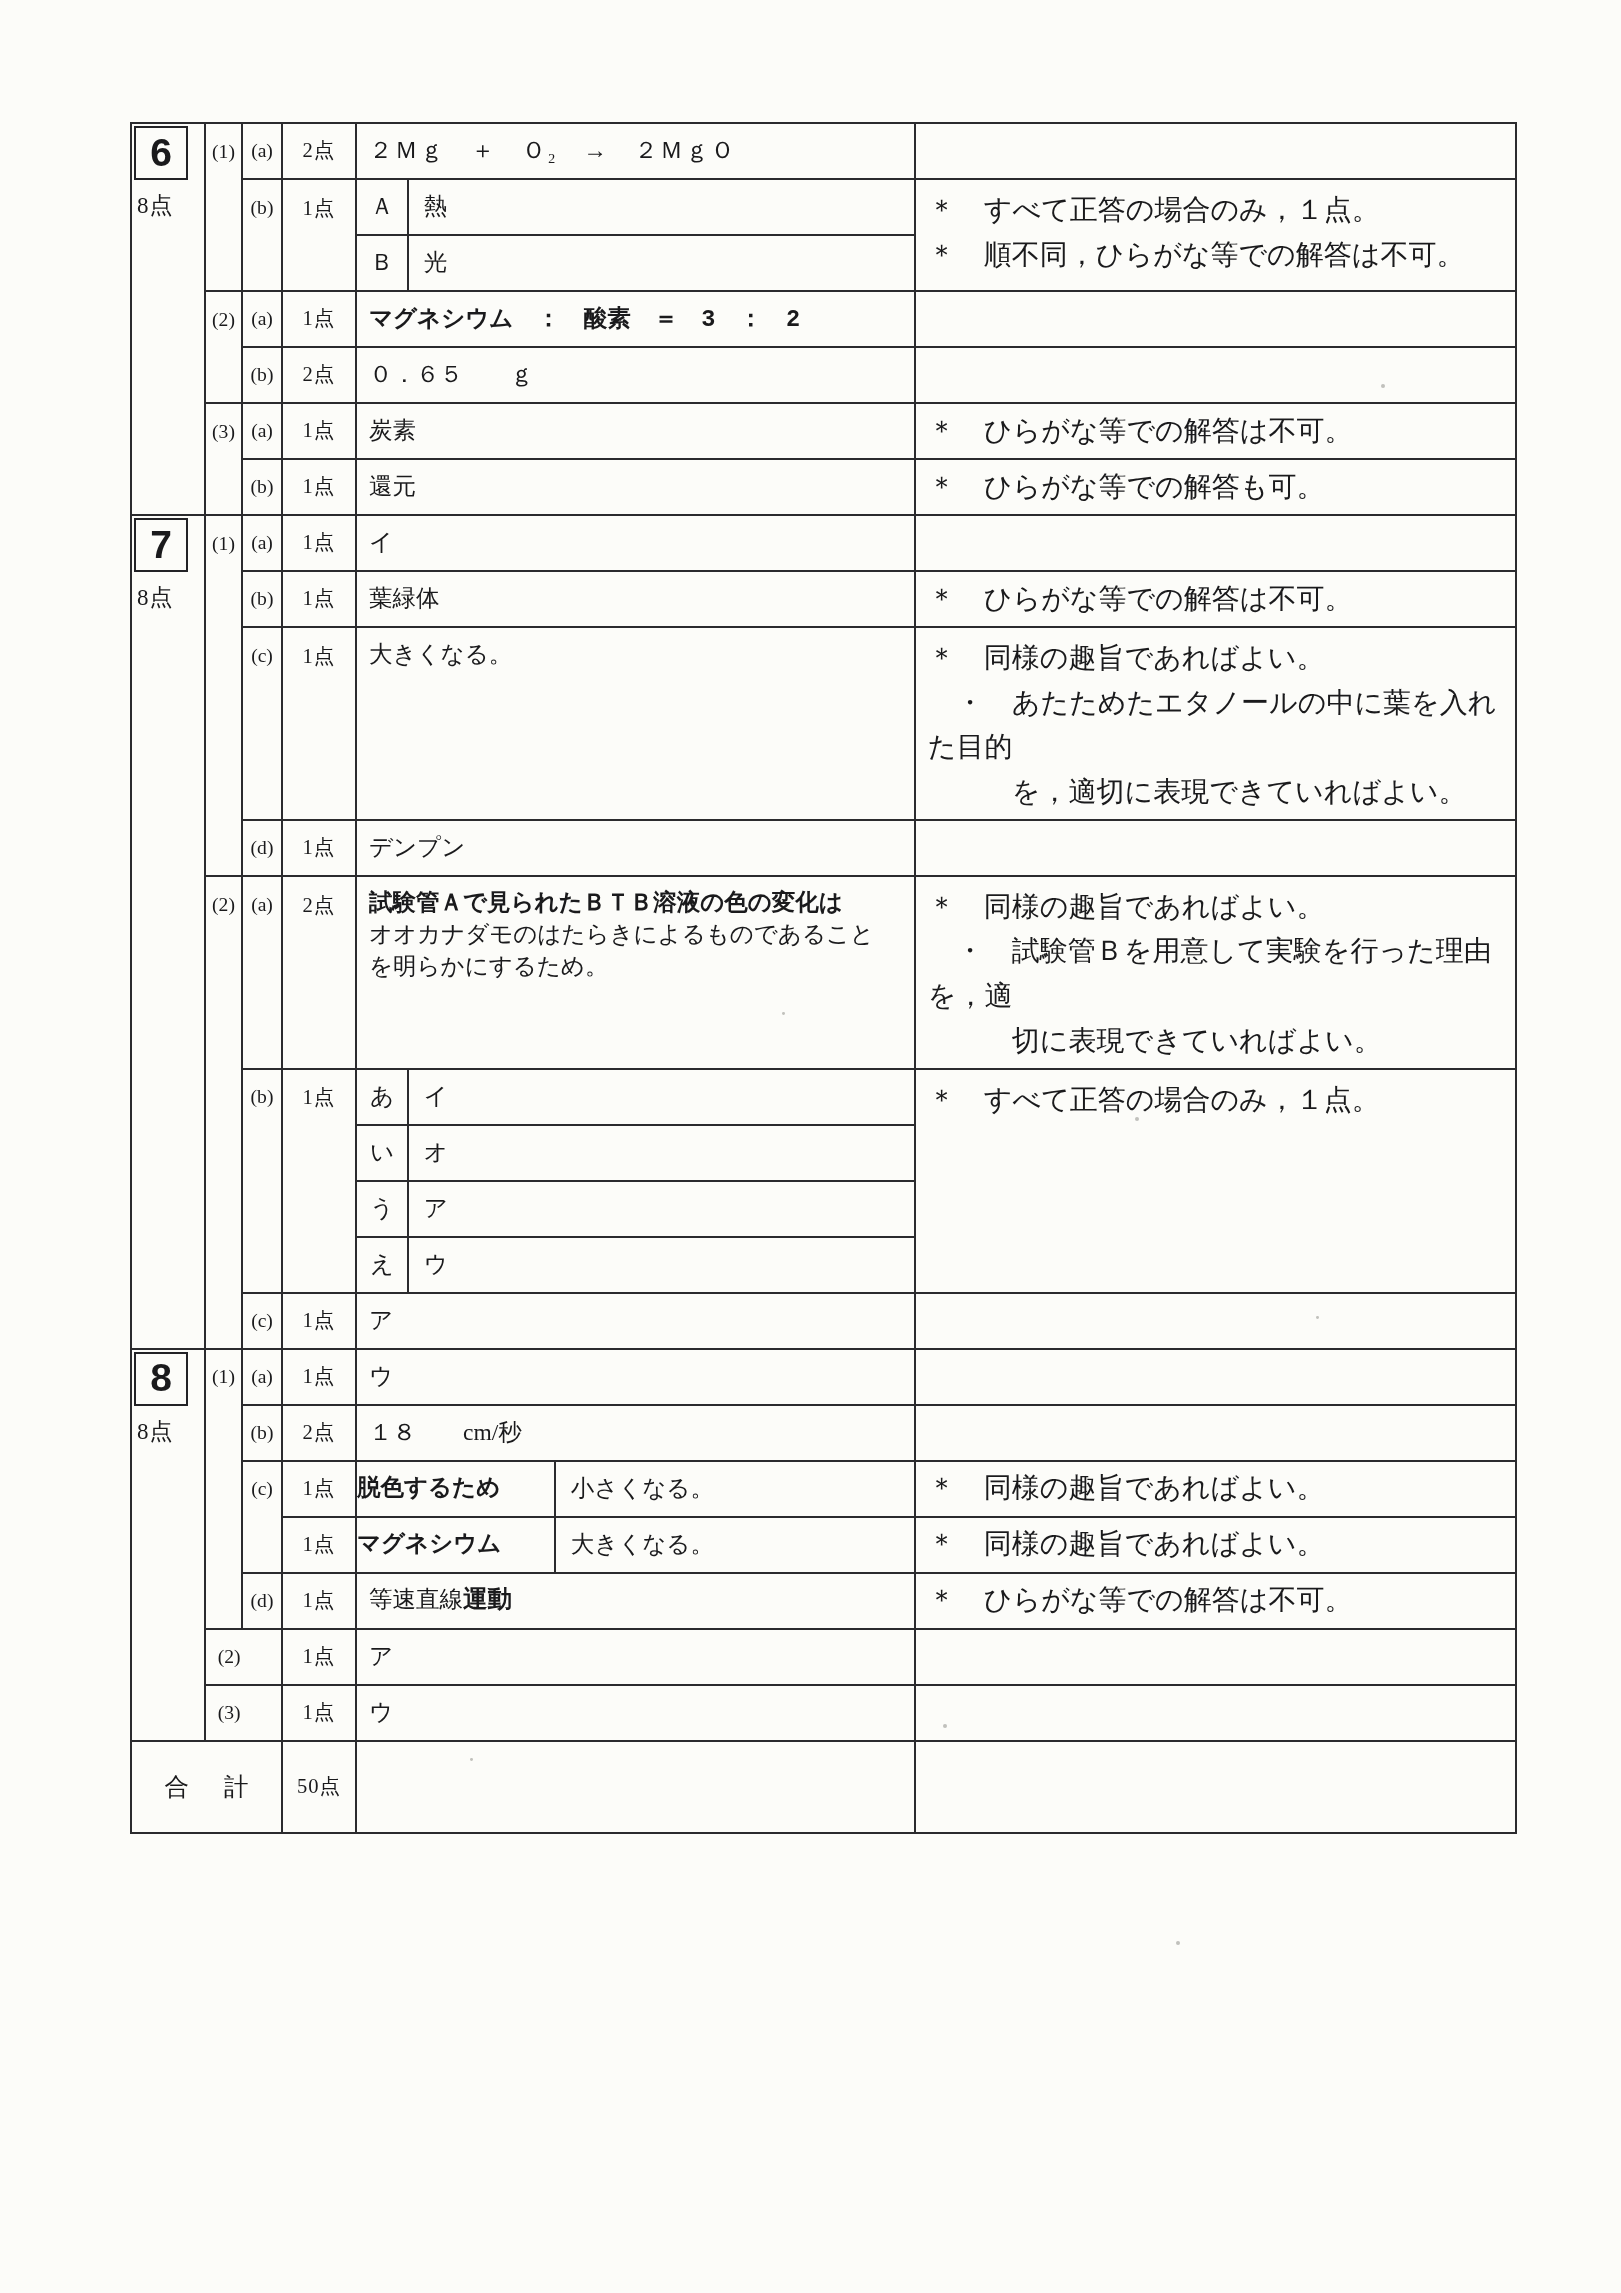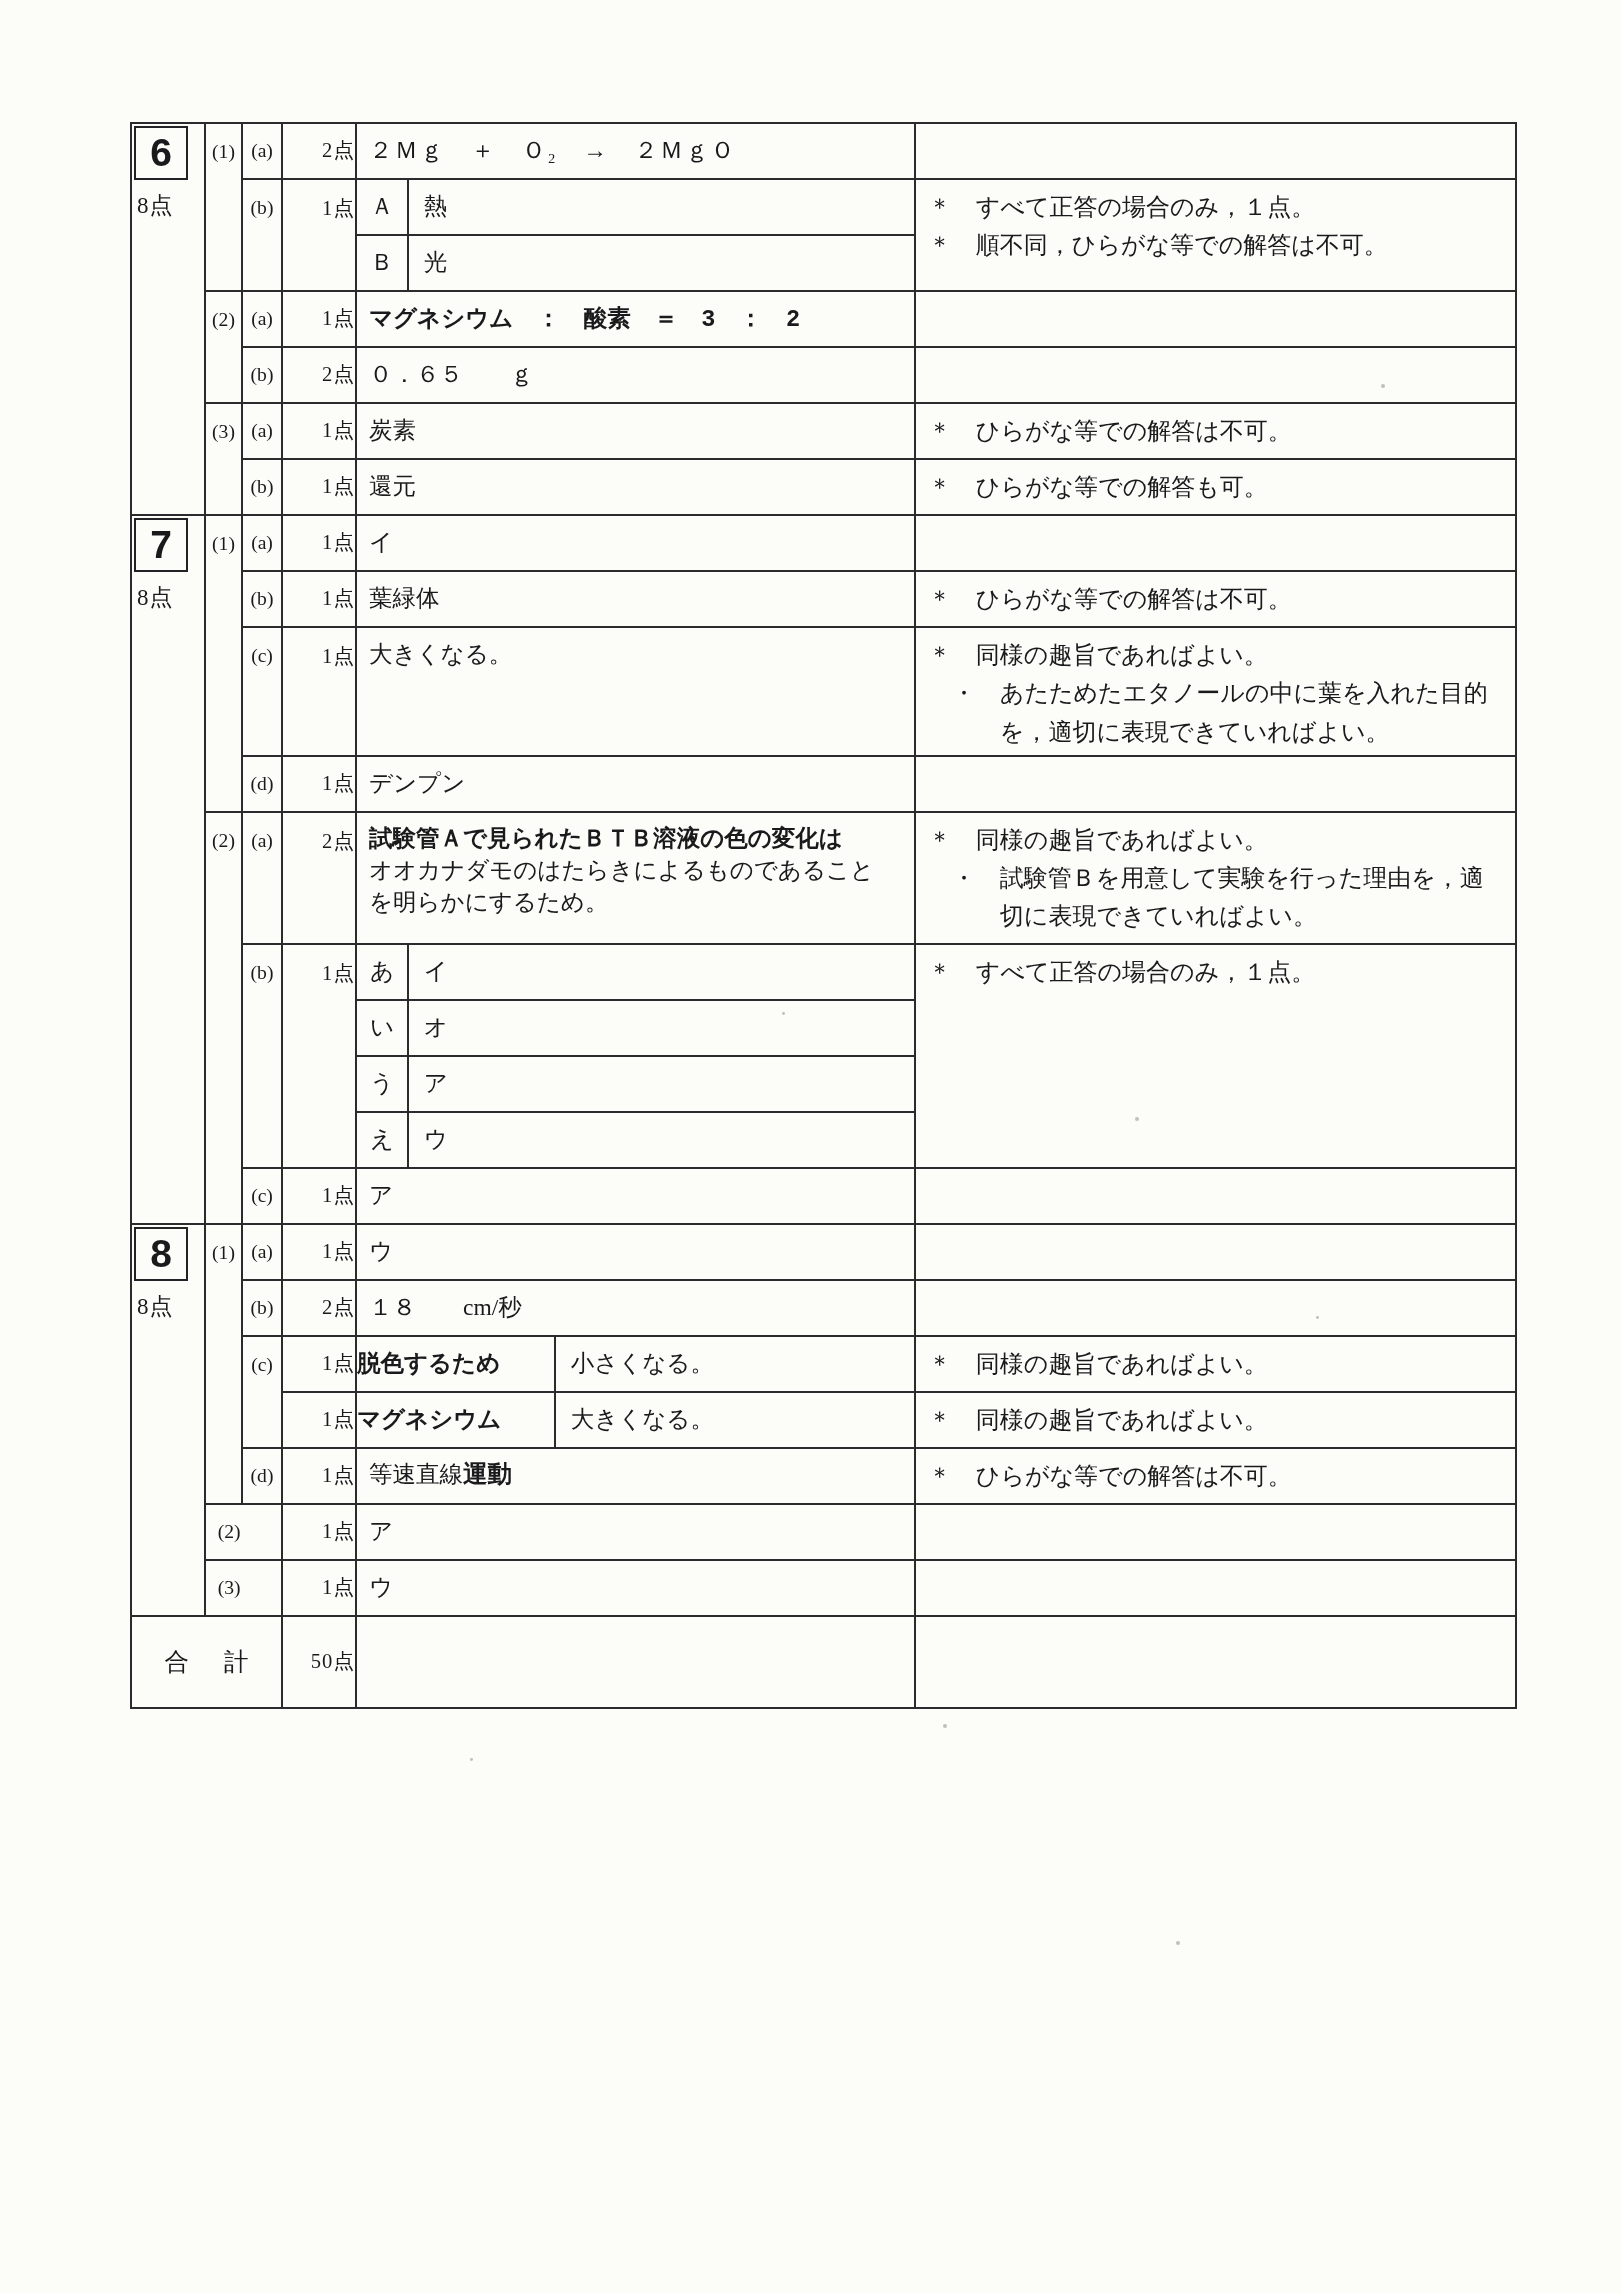--- a/index.html
+++ b/index.html
@@ -3,27 +3,27 @@
 <meta charset="utf-8">
 <style>
   *{box-sizing:border-box}
   html,body{margin:0;padding:0;background:#e9e9e4}
   .page{position:relative;width:1621px;height:2294px;background:#fcfcf9;font-family:"Liberation Serif","DejaVu Serif",serif;color:#1a1a1c;overflow:hidden}
   table.anskey{position:absolute;left:130px;top:122px;width:1384px;border-collapse:collapse;table-layout:fixed}
   .anskey td{border:2px solid #2b2b2e;padding:0;font-size:23.5px;line-height:1.35;vertical-align:middle;overflow:hidden}
   tr.h57{height:56px} tr.h114{height:112px} tr.h135{height:132px} tr.h96{height:92px}
   td.sub,td.let{font-size:19.6px;text-align:center}
   td.subw{font-size:19.6px;text-align:left;padding-left:11.8px}
-  td.pts{font-size:20.6px;text-align:right;letter-spacing:1px}
+  td.pts{font-size:20.6px;text-align:center;letter-spacing:1px}
   td.vt{vertical-align:top;padding-top:14.7px}
   td.ans{padding-left:12px}
   td.anst{vertical-align:top;padding-top:10.8px;padding-right:19.6px}
   td.key{text-align:center}
   td.val{padding-left:14.7px}
-  td.note{font-size:24px;line-height:1.6;padding:3.9px 11.8px;white-space:pre-wrap}
+  td.note{font-size:28px;line-height:1.6;padding:3.9px 11.8px;white-space:pre-wrap}
   td.notet{vertical-align:top;padding-top:7.8px}
   .b{font-weight:bold;font-family:Liberation Mono, monospace}
   .blk{display:block}
   .pre{white-space:pre-wrap}
   .formula{letter-spacing:2px}
   .lh17{line-height:1.7}
   td.qcell{vertical-align:top;padding:0}
   .qbox{width:54px;height:54px;border:2.9px solid #222226;margin:2px 0 0 2px;display:flex;align-items:center;justify-content:center;font-size:39px;font-weight:bold;font-family:"Liberation Sans","DejaVu Sans",sans-serif}
   .qtotal{font-size:23px;margin:9.8px 0 0 4.9px;letter-spacing:1px}
   .totwrap{display:flex;justify-content:center;gap:35px;font-size:24.5px}

